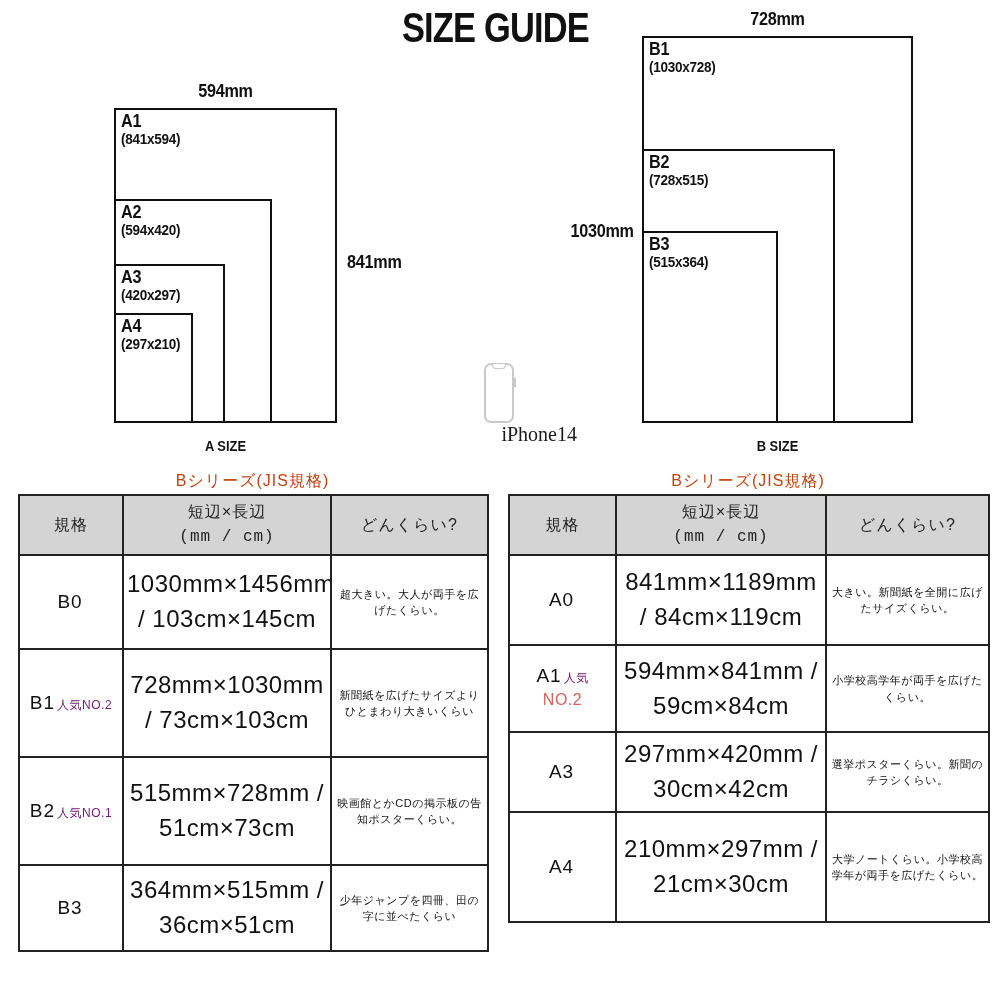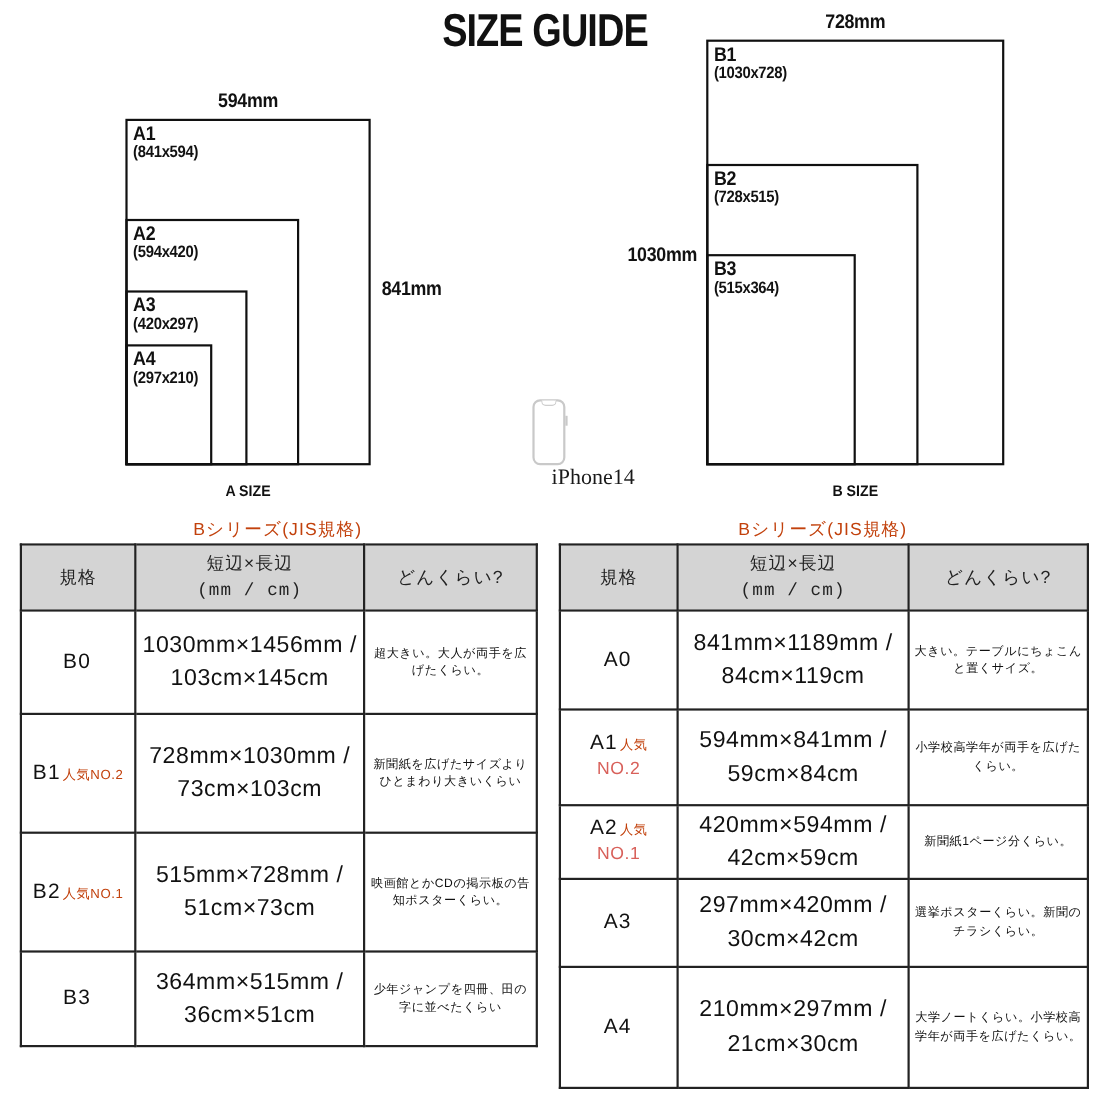--- a/index.html
+++ b/index.html
@@ -62,23 +62,23 @@
   }
   table.sizes td, table.sizes th {
     border:2px solid #222; text-align:center; vertical-align:middle;
     padding:2px 3px; overflow:hidden;
   }
   table.sizes th {
     background:#d4d4d4; font-weight:400; font-size:16px; letter-spacing:1px; color:#222;
   }
   table.sizes th .hline { display:block; line-height:1.5;font-family:Liberation Mono, monospace; }
   td.spec { font-size:19px; letter-spacing:1px; }
-  td.size { font-size:21px; letter-spacing:.5px; line-height:1.45; }
+  td.size { font-size:24px; letter-spacing:.5px; line-height:1.45; }
   td.desc { font-size:11px; letter-spacing:.5px; line-height:1.5; }
-  .badge  { font-size:12px; color:#c2410c; letter-spacing:.5px; margin-left:2px; }
+  .badge  { font-size:12px; color:#701a75; letter-spacing:.5px; margin-left:2px; }
   .badge2 { font-size:16px; color:#d8605a; letter-spacing:.5px; line-height:1.6; }
   
   col.c-spec-b {width:104px;} col.c-size-b {width:208px;} col.c-desc-b {width:157px;}
   col.c-spec-a {width:107px;} col.c-size-a {width:210px;} col.c-desc-a {width:163px;}
 </style>
 </head>
 <body>
 
 <h1 class="page-title">SIZE GUIDE</h1>
 
@@ -195,32 +195,27 @@
     <th>規格</th>
     <th>
       <span class="hline">短辺×長辺</span>
       <span class="hline">(mm / cm)</span>
     </th>
     <th>どんくらい?</th>
   </tr>
   <tr style="height:90px;">
     <td class="spec"><span>A0</span><span class="badge"></span><div class="badge2"></div></td>
     <td class="size">841mm×1189mm / 84cm×119cm</td>
-    <td class="desc">大きい。テーブルにちょこんと置くサイズ。</td>
+    <td class="desc">大きい。新聞紙を全開に広げたサイズくらい。</td>
   </tr>
   <tr style="height:87px;">
     <td class="spec"><span>A1</span><span class="badge">人気</span><div class="badge2">NO.2</div></td>
     <td class="size">594mm×841mm / 59cm×84cm</td>
     <td class="desc">小学校高学年が両手を広げたくらい。</td>
   </tr>
-  <tr style="height:63px;">
-    <td class="spec"><span>A2</span><span class="badge">人気</span><div class="badge2">NO.1</div></td>
-    <td class="size">420mm×594mm / 42cm×59cm</td>
-    <td class="desc">新聞紙1ページ分くらい。</td>
-  </tr>
   <tr style="height:80px;">
     <td class="spec"><span>A3</span><span class="badge"></span><div class="badge2"></div></td>
     <td class="size">297mm×420mm / 30cm×42cm</td>
     <td class="desc">選挙ポスターくらい。新聞のチラシくらい。</td>
   </tr>
   <tr style="height:110px;">
     <td class="spec"><span>A4</span><span class="badge"></span><div class="badge2"></div></td>
     <td class="size">210mm×297mm / 21cm×30cm</td>
     <td class="desc">大学ノートくらい。小学校高学年が両手を広げたくらい。</td>
   </tr>

